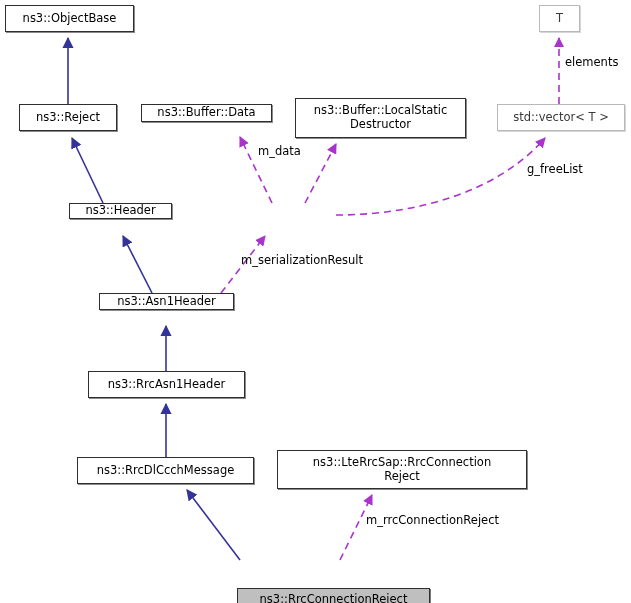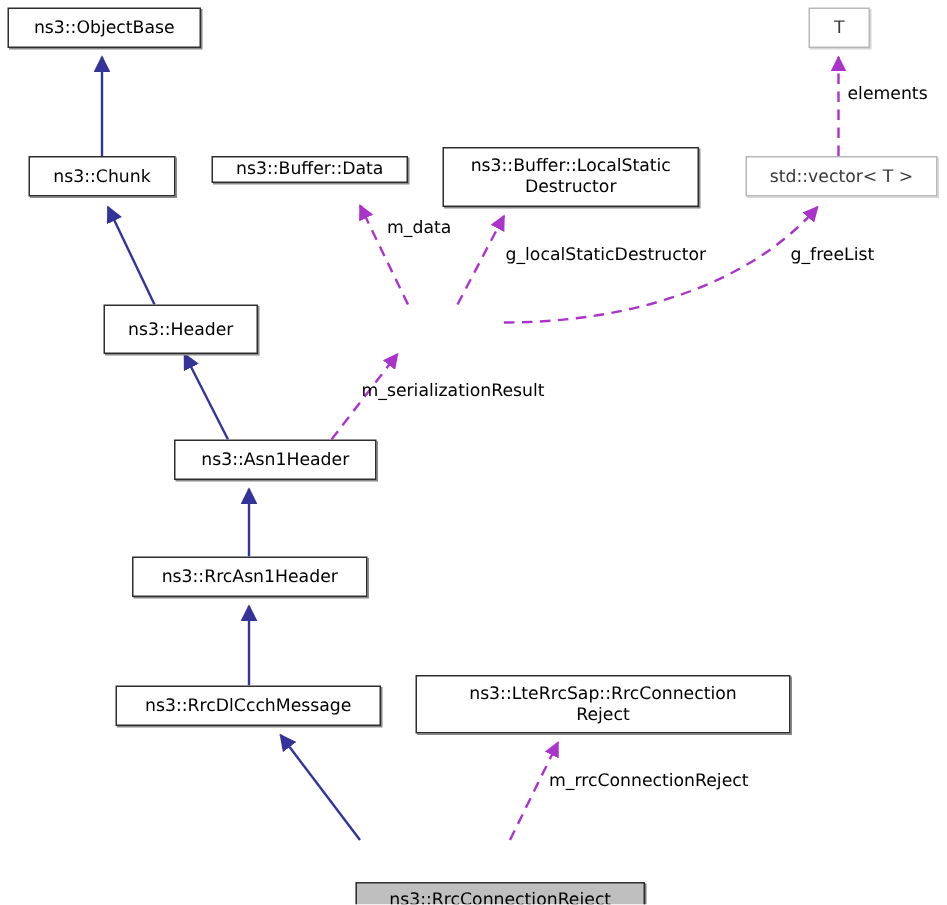--- a/index.html
+++ b/index.html
@@ -120,47 +120,46 @@
 
     <g>
       <line x1="340" y1="560" x2="372" y2="495" stroke="#aa33cc" stroke-width="1.6" stroke-dasharray="7,5" marker-end="url(#arrow-usage)"></line>
     </g>
   </svg>
 
   <div class="node" style="left:5px; top:5px; width:129px; height:27px;">ns3::ObjectBase</div>
 
   <div class="node template" style="left:539px; top:5px; width:41px; height:27px;">T</div>
 
-  <div class="node" style="left:19px; top:104px; width:98px; height:27px;">ns3::Chunk</div>
+  <div class="node" style="left:19px; top:104px; width:98px; height:27px;">ns3::Reject</div>
 
   <div class="node" style="left:141px; top:104px; width:131px; height:18px;">ns3::Buffer::Data</div>
 
   <div class="node" style="left:295px; top:98px; width:171px; height:40px;">ns3::Buffer::LocalStatic
 Destructor</div>
 
   <div class="node template" style="left:497px; top:104px; width:128px; height:27px;">std::vector&lt; T &gt;</div>
 
-  <div class="node" style="left:69px; top:203px; width:103px; height:33px;">ns3::Header</div>
+  <div class="node" style="left:69px; top:203px; width:103px; height:16px;">ns3::Header</div>
 
 
-  <div class="node" style="left:116px; top:293px; width:135px; height:27px;">ns3::Asn1Header</div>
+  <div class="node" style="left:99px; top:293px; width:135px; height:17px;">ns3::Asn1Header</div>
 
   <div class="node" style="left:88px; top:371px; width:157px; height:27px;">ns3::RrcAsn1Header</div>
 
   <div class="node" style="left:77px; top:457px; width:177px; height:27px;">ns3::RrcDlCcchMessage</div>
 
   <div class="node" style="left:277px; top:450px; width:250px; height:39px;">ns3::LteRrcSap::RrcConnection
 Reject</div>
 
   <div class="node highlight" style="left:237px; top:560px; width:193px; height:38px;margin-top:28px;">ns3::RrcConnectionReject
 Header</div>
 
   <div class="edge-label" style="left:258px; top:144px;">m_data</div>
 
-  <div class="edge-label" style="left:337px; top:162px;">g_localStaticDestructor</div>
 
   <div class="edge-label" style="left:527px; top:162px;">g_freeList</div>
 
   <div class="edge-label" style="left:241px; top:253px;">m_serializationResult</div>
 
   <div class="edge-label" style="left:565px; top:55px;">elements</div>
 
   <div class="edge-label" style="left:366px; top:513px;">m_rrcConnectionReject</div>
 
 </div>

